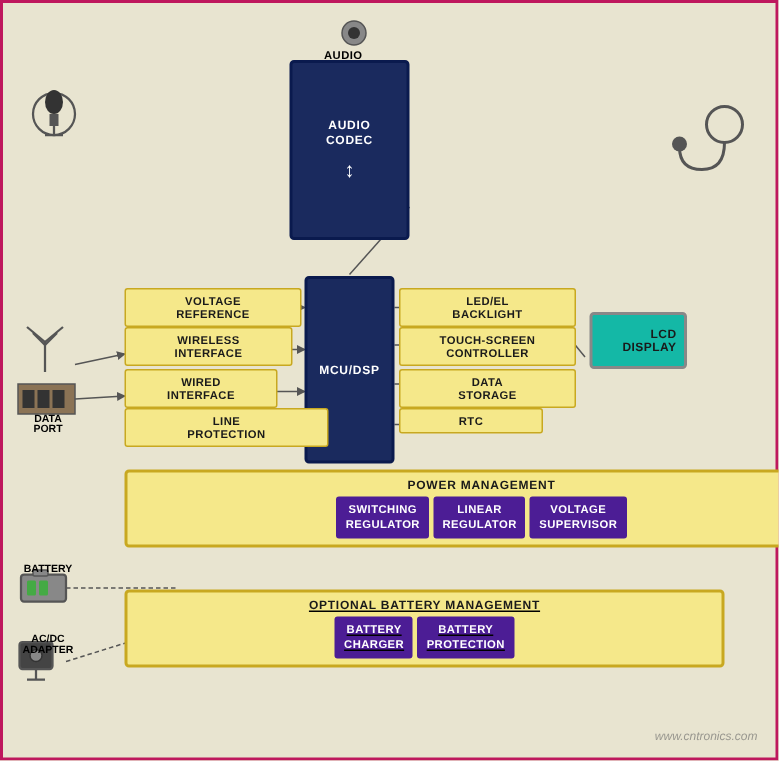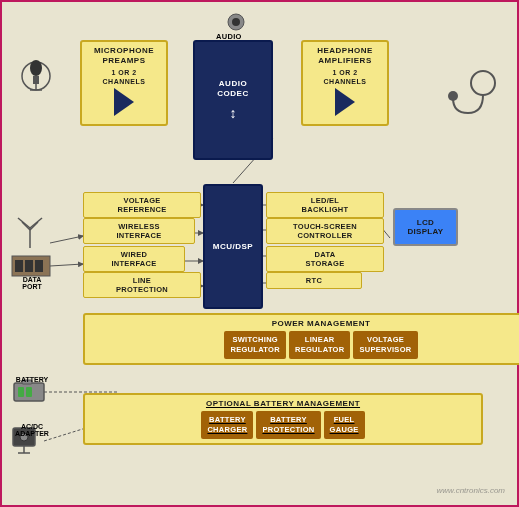--- a/index.html
+++ b/index.html
@@ -54,24 +54,24 @@
       font-size: 7.5px;
       font-weight: bold;
       text-align: center;
       text-transform: uppercase;
       letter-spacing: 0.3px;
       line-height: 1.2;
       color: #1a1a1a;
       white-space: nowrap;
     }
     .lcd-block {
-      background: #3b82f6;
+      background: #14b8a6;
       border: 2px solid #888;
       border-radius: 3px;
-      text-align: center;
+      text-align: right;
       font-weight: bold;
       font-size: 8px;
       padding: 8px 5px;
       letter-spacing: 0.3px;
       color: #1a1a1a;
     }
     .power-outer {
       background: #f5e88a;
       border: 2px solid #c8a820;
       border-radius: 3px;
@@ -85,21 +85,21 @@
       letter-spacing: 0.5px;
       margin-bottom: 3px;
       color: #1a1a1a;
     }
     .power-inner {
       display: flex;
       gap: 3px;
       justify-content: center;
     }
     .power-block {
-      background: #a16207;
+      background: #4c1d95;
       border-radius: 2px;
       color: white;
       text-align: center;
       font-weight: bold;
       font-size: 7.5px;
       padding: 4px 6px;
       text-transform: uppercase;
       letter-spacing: 0.3px;
       line-height: 1.3;
     }
@@ -202,76 +202,49 @@
           <path d="M0,0 L0,6 L6,3 z" fill="#555"></path>
         </marker>
       </defs>
 
       <line x1="36" y1="384" x2="110" y2="384" stroke="#555" stroke-width="1" stroke-dasharray="3,2"></line>
       <line x1="36" y1="433" x2="110" y2="410" stroke="#555" stroke-width="1" stroke-dasharray="3,2"></line>
     </svg>
 
     <div style="position:absolute;left:208px;top:24px;text-align:center;font-size:7.5px;font-weight:bold;letter-spacing:0.3px;">AUDIO<br>JACK</div>
 
-    <div style="position:absolute;left:72px;top:32px;width:88px;">
-      <div class="yellow-box">
-        <div class="block-label dark-label">MICROPHONE<br>PREAMPS</div>
-        <div style="margin:4px 0;display:flex;justify-content:center;gap:8px;">
-          <div style="text-align:center;">
-            <div class="block-label dark-label" style="font-size:7px;margin-bottom:2px;">1 OR 2<br>CHANNELS</div>
-            <div style="display:flex;align-items:center;justify-content:center;">
-
-              <div style="width:0;height:0;border-top:14px solid transparent;border-bottom:14px solid transparent;border-left:20px solid #1a2a5e;"></div>
-            </div>
-          </div>
-        </div>
-      </div>
-    </div>
 
     <div style="position:absolute;left:185px;top:32px;width:80px;">
       <div class="blue-box" style="height:120px;display:flex;flex-direction:column;align-items:center;justify-content:center;">
         <div class="block-label white-label">AUDIO<br>CODEC</div>
 
         <div style="margin-top:6px;font-size:14px;color:white;">↕</div>
       </div>
     </div>
 
-    <div style="position:absolute;left:293px;top:32px;width:88px;">
-      <div class="yellow-box">
-        <div class="block-label dark-label">HEADPHONE<br>AMPLIFIERS</div>
-        <div style="margin:4px 0;display:flex;justify-content:center;gap:8px;">
-          <div style="text-align:center;">
-            <div class="block-label dark-label" style="font-size:7px;margin-bottom:2px;">1 OR 2<br>CHANNELS</div>
-            <div style="display:flex;align-items:center;justify-content:center;">
-              <div style="width:0;height:0;border-top:14px solid transparent;border-bottom:14px solid transparent;border-left:20px solid #1a2a5e;"></div>
-            </div>
-          </div>
-        </div>
-      </div>
-    </div>
 
     <div style="position:absolute;left:195px;top:176px;width:60px;">
       <div class="blue-box" style="height:125px;display:flex;align-items:center;justify-content:center;">
         <div class="block-label white-label">MCU/DSP</div>
       </div>
     </div>
 
     <div style="position:absolute;left:75px;top:184px;width:118px;">
       <div class="small-block">VOLTAGE<br>REFERENCE</div>
     </div>
 
     <div style="position:absolute;left:75px;top:210px;width:112px;">
       <div class="small-block">WIRELESS<br>INTERFACE</div>
     </div>
 
     <div style="position:absolute;left:75px;top:238px;width:102px;">
       <div class="small-block">WIRED<br>INTERFACE</div>
     </div>
 
-    <div style="position:absolute;left:75px;top:264px;width:118px;">
+    <div style="position:absolute;left:75px;top:264px;width:136px;">
       <div class="small-block">LINE<br>PROTECTION</div>
     </div>
 
     <div style="position:absolute;left:258px;top:184px;width:118px;">
       <div class="small-block">LED/EL<br>BACKLIGHT</div>
     </div>
 
     <div style="position:absolute;left:258px;top:210px;width:118px;">
       <div class="small-block">TOUCH-SCREEN<br>CONTROLLER</div>
     </div>
@@ -304,21 +277,20 @@
         </div>
       </div>
     </div>
 
     <div style="position:absolute;left:75px;top:385px;width:400px;text-decoration:underline;">
       <div class="optional-outer">
         <div class="section-title">OPTIONAL BATTERY MANAGEMENT</div>
         <div class="power-inner">
           <div class="power-block">BATTERY<br>CHARGER</div>
           <div class="power-block">BATTERY<br>PROTECTION</div>
-          <div class="power-block">FUEL<br>GAUGE</div>
         </div>
       </div>
     </div>
 
     <div class="watermark">www.cntronics.com</div>
 
   </div>
 </div>
 
 </body></html>

